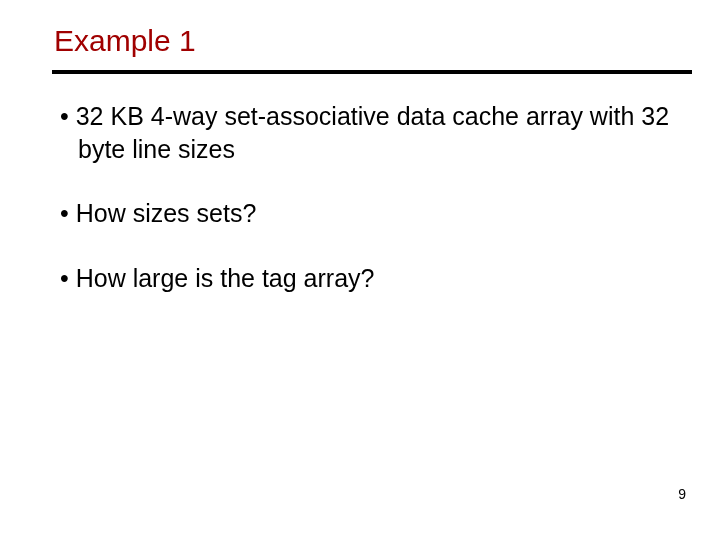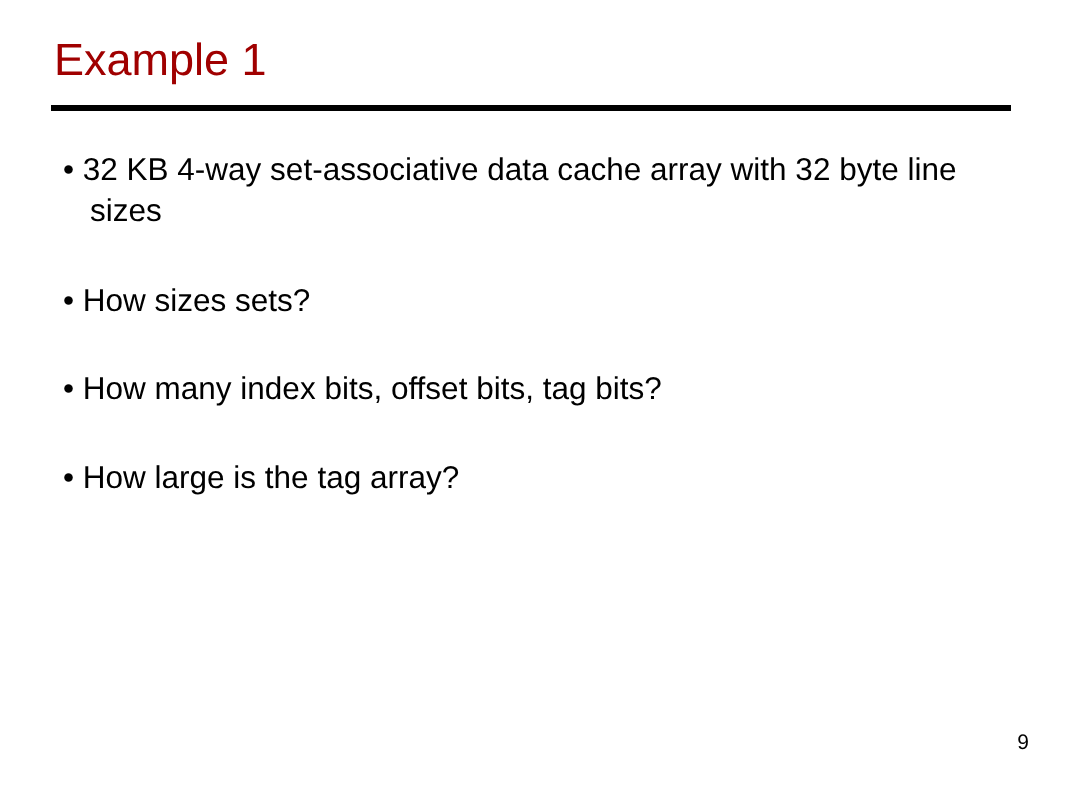--- a/index.html
+++ b/index.html
@@ -2,42 +2,42 @@
 <html><head>
   <meta charset="utf-8">
   <style>
     * { margin: 0; padding: 0; box-sizing: border-box; }
     html, body { width: 720px; height: 540px; background: #ffffff; font-family: Arial, Helvetica, sans-serif; }
     .slide {
       width: 720px;
       height: 520px;
       position: relative;
       background: #ffffff;
-      padding: 24px 34px 20px 34px;
+      padding: 24px 34px 20px 52px;
     }
     .title {
       color: #a00000;
       font-size: 30px;
       font-weight: normal;
       margin-bottom: 12px;
       padding-left: 2px;
     }
     .divider {
       border: none;
       border-top: 4px solid #000000;
       width: 640px;
       margin: 0 0 26px 0;
     }
     .bullets {
       list-style: none;
       padding-left: 8px;
     }
     .bullets li {
       color: #000000;
-      font-size: 21px;
+      font-size: 25px;
       line-height: 1.3;
       margin-bottom: 32px;
       padding-left: 18px;
       text-indent: -18px;
     }
     .bullets li::before {
       content: "• ";
     }
     .page-number {
       position: absolute;
@@ -49,17 +49,16 @@
   </style>
 </head>
 <body>
 
 <div class="slide">
   <h1 class="title">Example 1</h1>
   <hr class="divider">
   <ul class="bullets">
     <li>32 KB 4-way set-associative data cache array with 32 byte line sizes</li>
     <li>How sizes sets?</li>
-    <li>How many index bits, offset bits, tag bits?</li>
     <li>How large is the tag array?</li>
   </ul>
   <div class="page-number">9</div>
 </div>
 
 </body></html>

